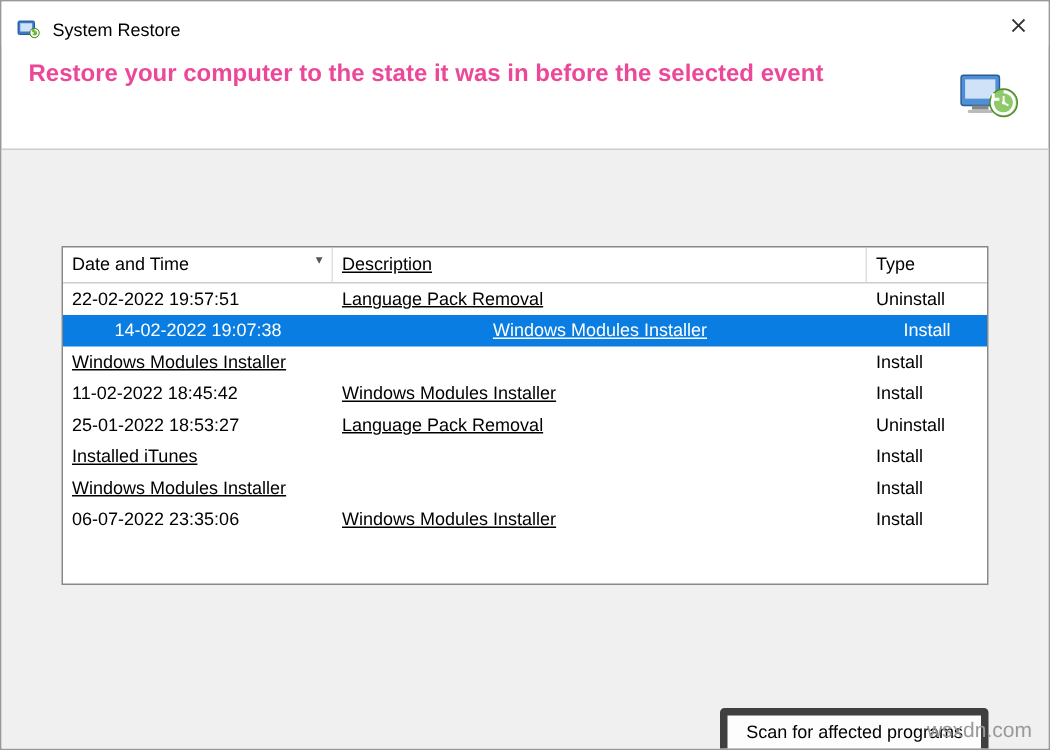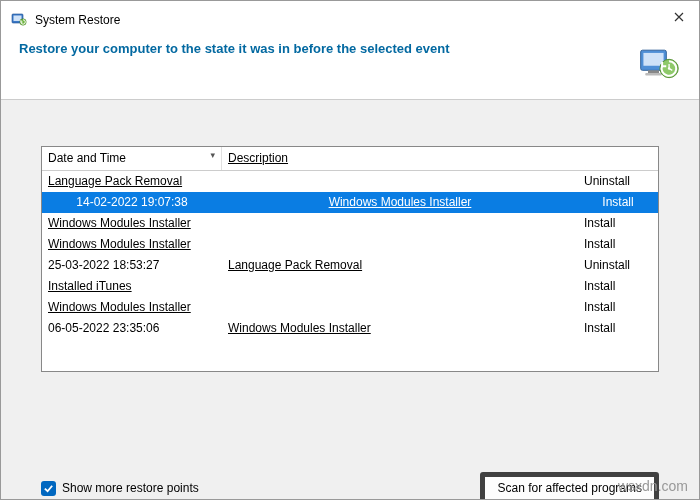--- a/index.html
+++ b/index.html
@@ -34,35 +34,35 @@
       color: #333;
       cursor: pointer;
     }
     .header-area {
       display: flex;
       align-items: flex-start;
       padding: 10px 18px 14px 18px;
     }
     .header-area .heading {
       font-weight: 600;
-      font-size: 13px;
-      color: #0369a1;
+      font-size: 16px;
+      color: #ec4899;
     }
     .header-area .big-icon {
       margin-left: auto;
       width: 44px; height: 44px;
     }
     .divider {
       border: none;
       border-top: 1px solid #ccc;
       margin: 0;
     }
     .content {
       background: #f0f0f0;
-      padding: 46px 40px 10px 40px;
+      padding: 64px 40px 10px 40px;
       height: 360px;
     }
     .table {
       background: #fff;
       border: 1px solid #888;
       width: 100%;
       height: 226px;
       overflow: auto;
     }
     .thead {
@@ -190,70 +190,67 @@
 <div class="content">
   <div class="table">
     <div class="thead">
       <div class="th col-date">
         <span>Date and Time</span>
         <span class="sort">▾</span>
       </div>
       <div class="th col-desc">
         <span>Description</span>
       </div>
+      <div class="th col-type">
+        <span>Type</span>
+      </div>
     </div>
     <div id="rows">
         <div class="row">
+          <div class="cell col-date">22-02-2022 19:57:51</div>
           <div class="cell col-desc">Language Pack Removal</div>
           <div class="cell col-type">Uninstall</div>
         </div>
         <div class="row selected">
           <div class="cell col-date">14-02-2022 19:07:38</div>
           <div class="cell col-desc">Windows Modules Installer</div>
           <div class="cell col-type">Install</div>
         </div>
         <div class="row">
           <div class="cell col-desc">Windows Modules Installer</div>
           <div class="cell col-type">Install</div>
         </div>
         <div class="row">
-          <div class="cell col-desc">Windows Modules Installer</div>
-          <div class="cell col-type">Install</div>
-        </div>
-        <div class="row">
-          <div class="cell col-date">25-03-2022 18:53:27</div>
+          <div class="cell col-date">11-02-2022 18:45:42</div>
+          <div class="cell col-desc">Windows Modules Installer</div>
+          <div class="cell col-type">Install</div>
+        </div>
+        <div class="row">
+          <div class="cell col-date">25-01-2022 18:53:27</div>
           <div class="cell col-desc">Language Pack Removal</div>
           <div class="cell col-type">Uninstall</div>
         </div>
         <div class="row">
           <div class="cell col-desc">Installed iTunes</div>
           <div class="cell col-type">Install</div>
         </div>
         <div class="row">
           <div class="cell col-desc">Windows Modules Installer</div>
           <div class="cell col-type">Install</div>
         </div>
         <div class="row">
-          <div class="cell col-date">06-05-2022 23:35:06</div>
+          <div class="cell col-date">06-07-2022 23:35:06</div>
           <div class="cell col-desc">Windows Modules Installer</div>
           <div class="cell col-type">Install</div>
         </div>
       </div>
   </div>
 </div>
 
 <div class="below-table">
-  <label class="checkbox-wrap">
-    <span class="checkbox">
-      <svg viewBox="0 0 12 12">
-          <path d="M2 6.2 L5 9 L10 3" fill="none" stroke="#fff" stroke-width="2"></path>
-        </svg>
-    </span>
-    <span>Show more restore points</span>
-  </label>
   <button class="btn" style="margin-left:auto">Scan for affected programs</button>
 </div>
 
 <div class="footer">
   
   
   
 </div>
 
 <div class="credit">wsxdn.com</div>

